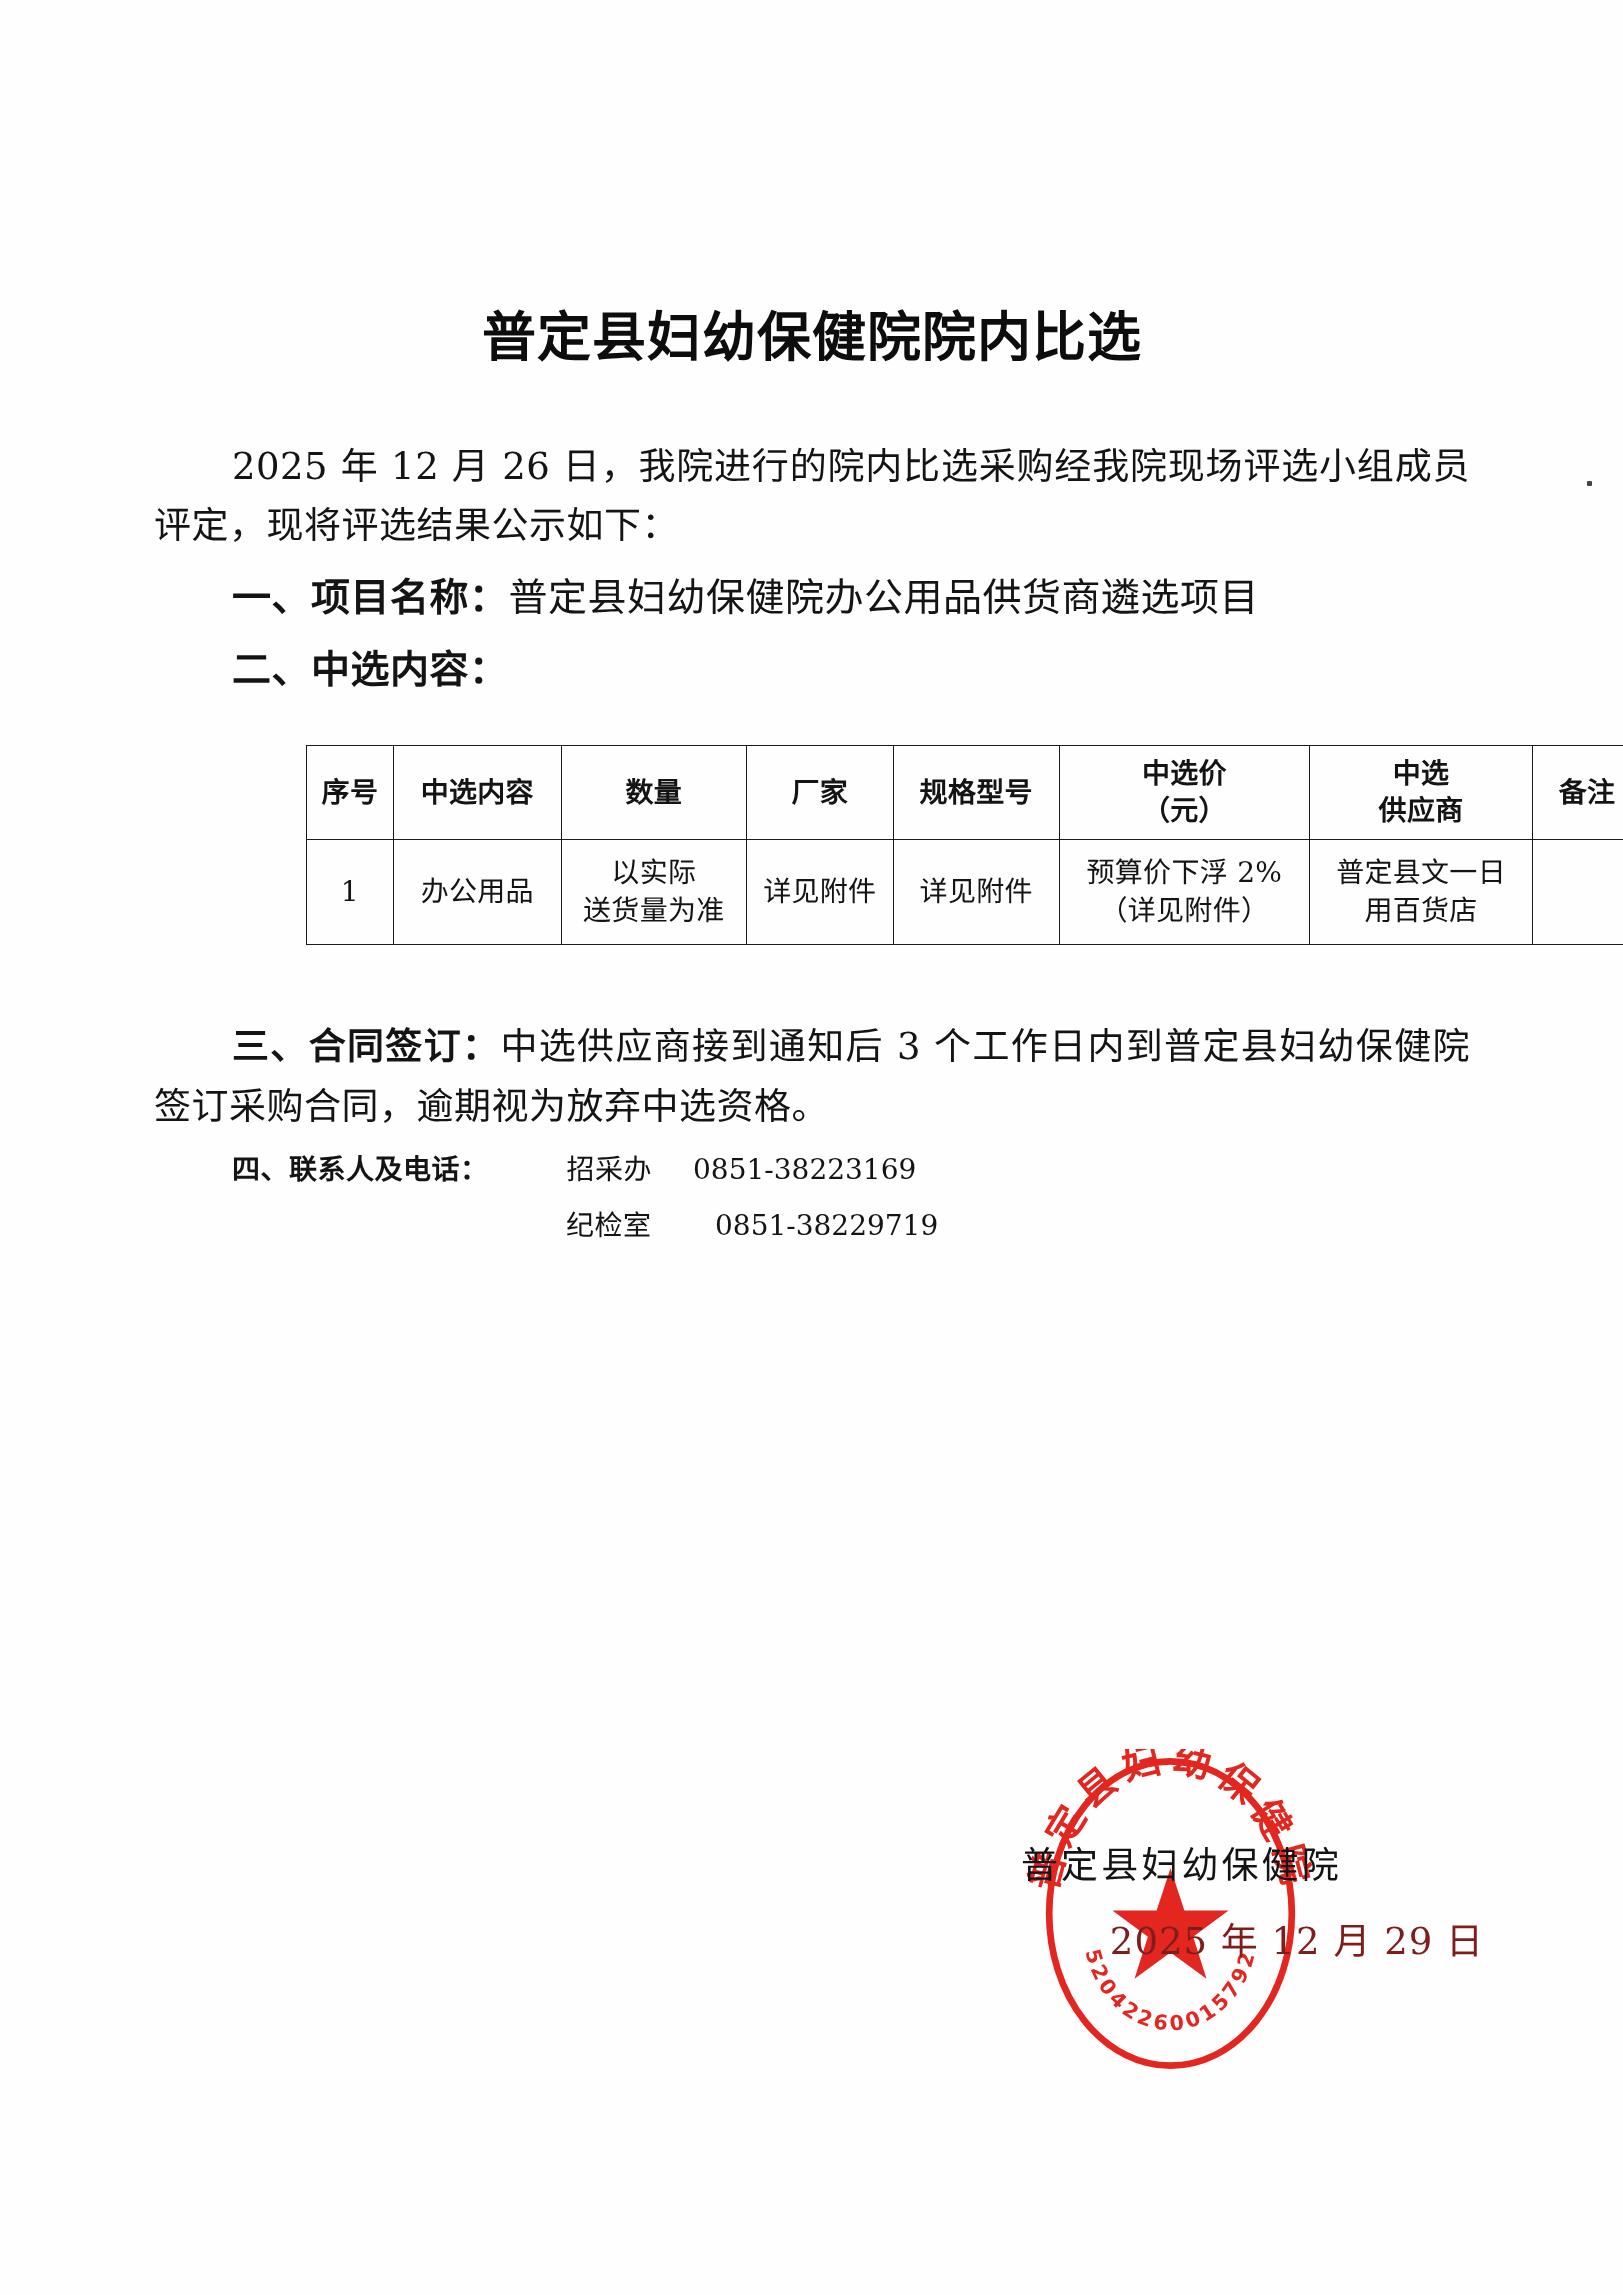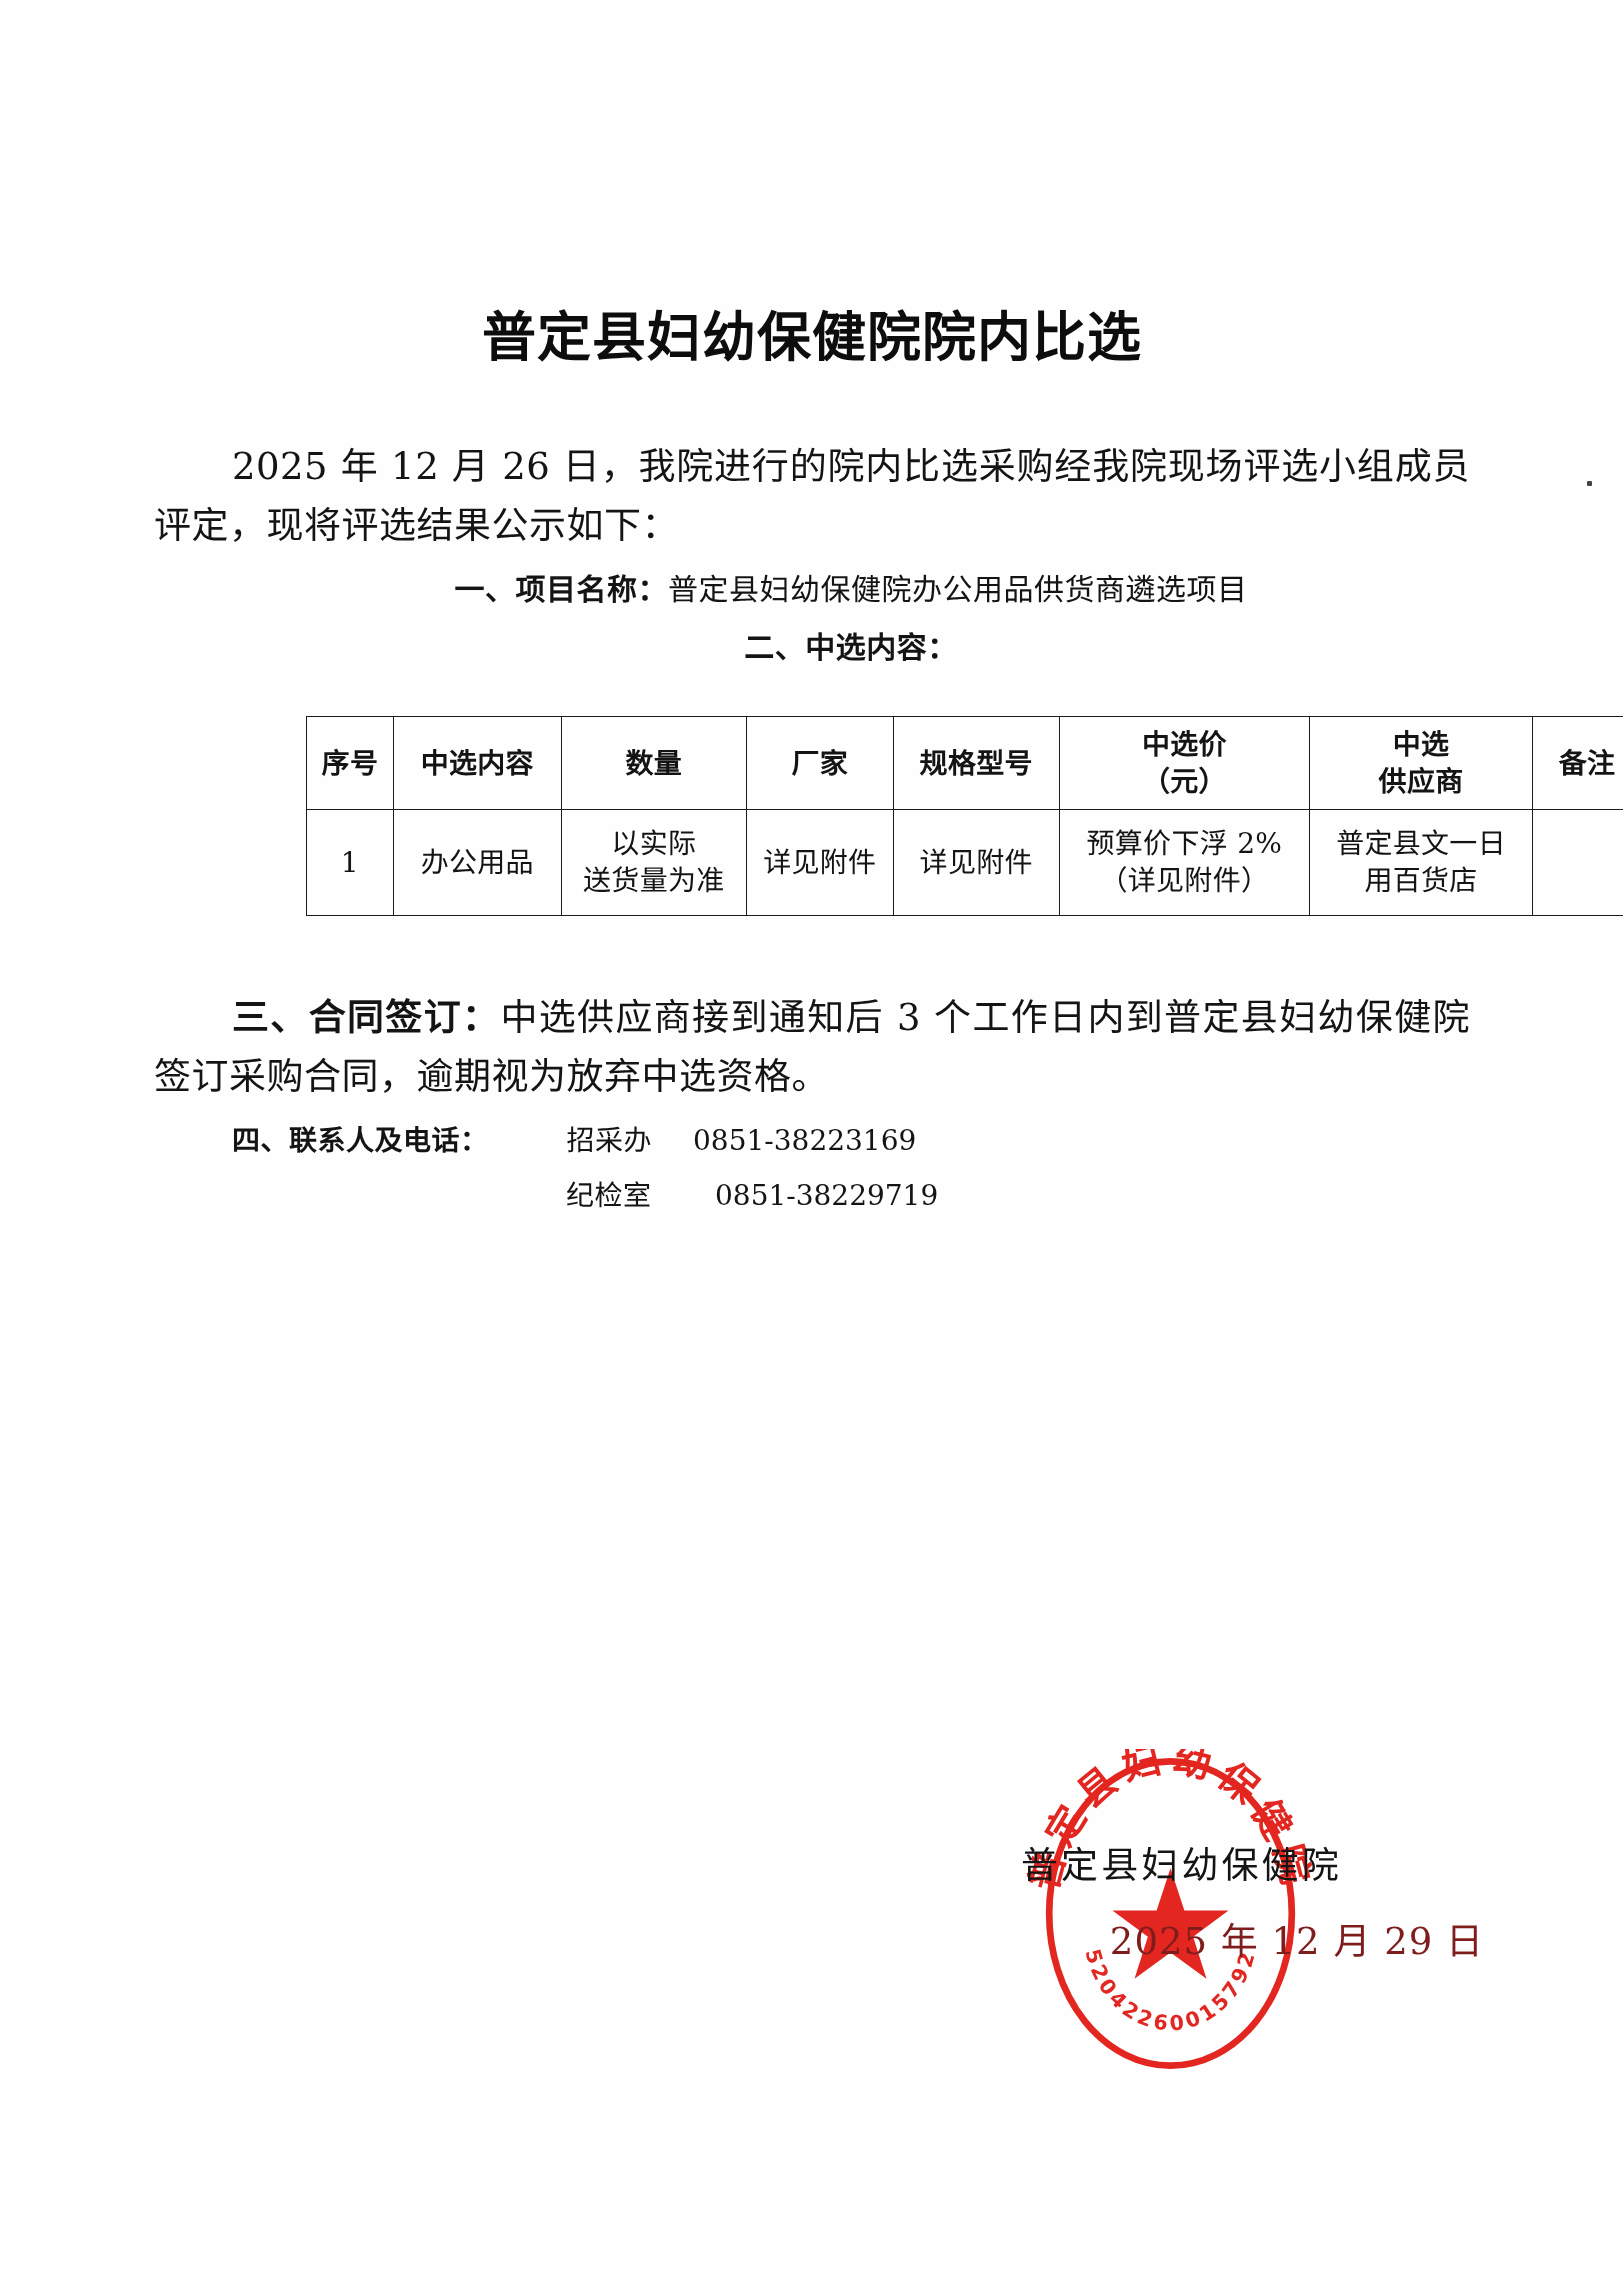--- a/index.html
+++ b/index.html
@@ -67,27 +67,26 @@
     text-align: justify;
     text-justify: inter-ideograph;
     margin: 0;
     color: #141414;
   }
   .para.indent {
     text-indent: 78px;
   }
 
   .section-line {
-    font-size: 30px;
+    font-size: 39px;
     line-height: 1.62;
     letter-spacing: 0.5px;
     margin: 9.3px 0 0 0;
     text-indent: 78px;
     color: #141414;
-    text-align: center;
   }
   .section-line .heading {
     font-weight: 700;
   }
 
   .contact-line {
     font-size: 28px;
     line-height: 1.62;
     letter-spacing: 0.5px;
     margin: 10.3px 0 0 0;

